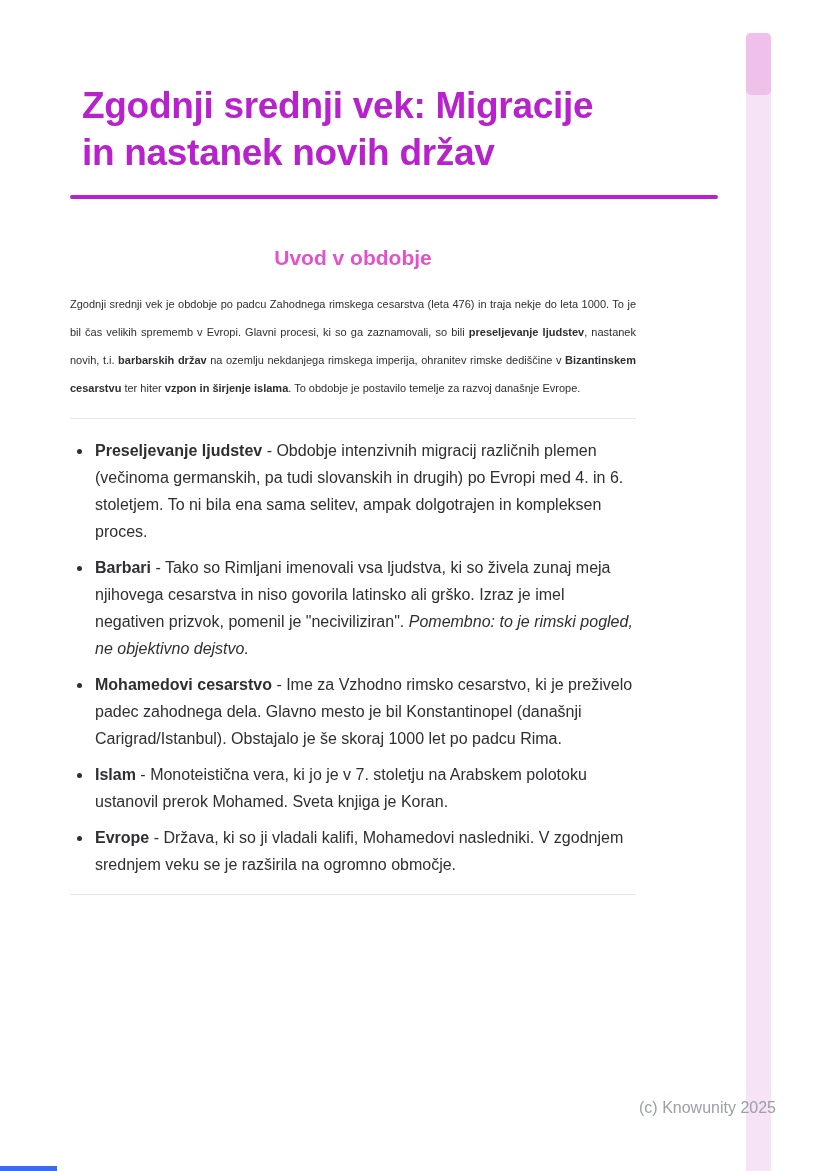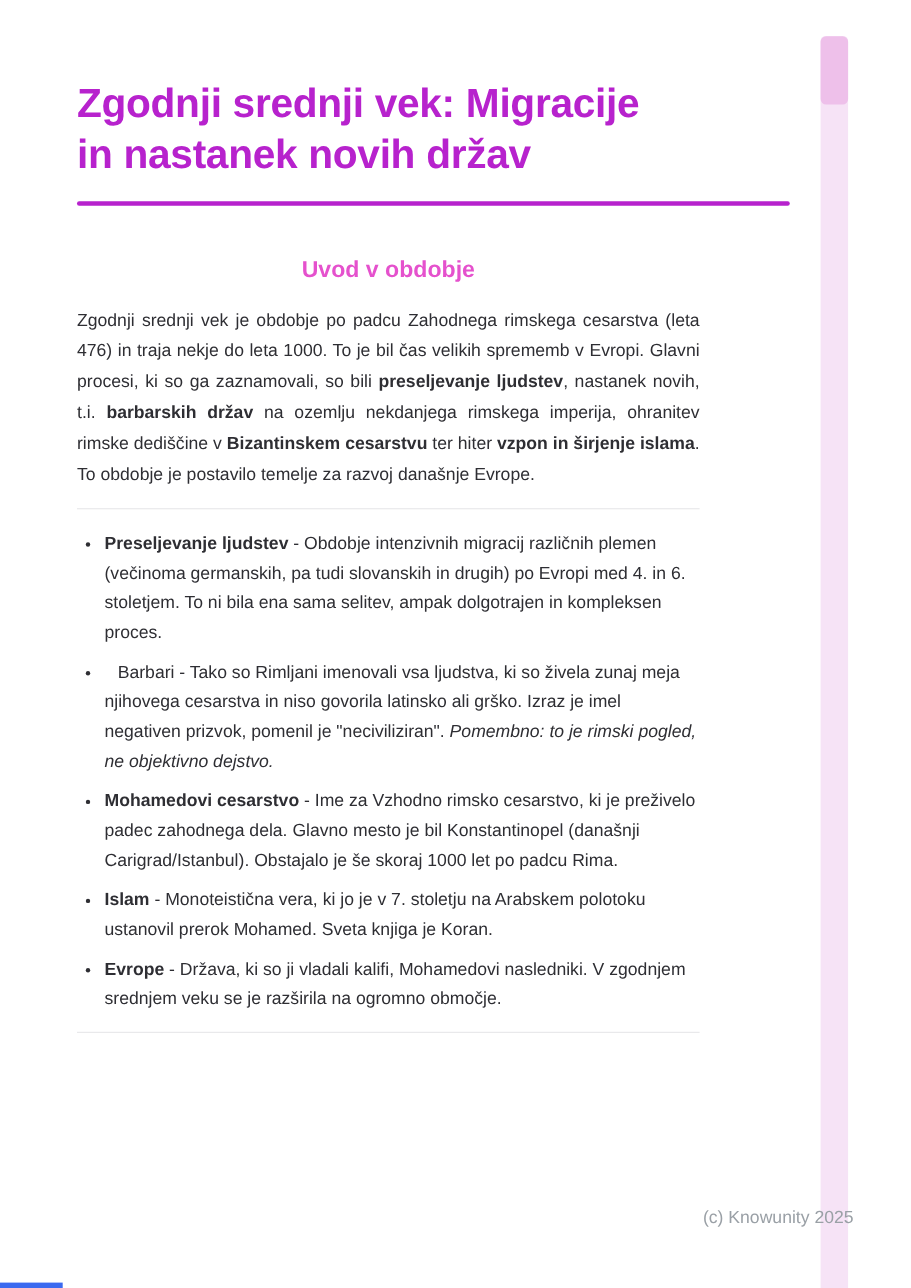--- a/index.html
+++ b/index.html
@@ -13,28 +13,28 @@
     --c-accent:#3b6af0;
   }
   html,body{margin:0;padding:0;}
   body{
     width:828px;height:1171px;position:relative;overflow:hidden;
     background:#ffffff;color:var(--c-body);
     font-family:"Liberation Sans", sans-serif;
   }
   .content{position:absolute;left:70px;top:70px;width:566px;z-index:1;}
   h1{
-    margin:0;width:648px;
+    margin:12px;width:648px;
     font-size:37px;line-height:1.28;font-weight:800;letter-spacing:-0.3px;
     color:var(--c-title);white-space:pre-line;
   }
   .title-rule{width:648px;height:4px;background:var(--c-title);margin-top:18px;border-radius:2px;}
   h2{margin:34px 0 0;font-size:21px;font-weight:700;color:var(--c-heading);}
   h2.mt-lg{margin-top:47px;text-align:center;}
-  p.lead{margin:20px 0 0;font-size:16px;line-height:28px;text-align:justify;}
+  p.lead{margin:20px 0 0;font-size:11px;line-height:28px;text-align:justify;}
   hr.divider{border:none;border-top:1px solid var(--c-divider);margin:16px 0 0;width:566px;}
   ul.terms{margin:18px 0 0;padding-left:23px;}
   ul.terms li{font-size:16px;line-height:27px;margin-bottom:9px;padding-left:2px;}
   h3{margin:36px 0 0;font-size:17.5px;font-weight:700;color:var(--c-heading);}
   .footer{position:absolute;right:52px;bottom:54px;font-size:16px;color:var(--c-footer);z-index:3;}
   .scroll-track{
     position:absolute;top:33px;bottom:0;right:57px;width:25px;
     background:var(--c-track);border-radius:4px 4px 0 0;z-index:0;
   }
   .scroll-thumb{
@@ -59,21 +59,21 @@
   <section>
     <h2 class="mt-lg">Uvod v obdobje</h2>
     <p class="lead"><span>Zgodnji srednji vek je obdobje po padcu Zahodnega rimskega cesarstva (leta 476) in traja nekje do leta 1000. To je bil čas velikih sprememb v Evropi. Glavni procesi, ki so ga zaznamovali, so bili </span><span style="font-weight: 700;">preseljevanje ljudstev</span><span>, nastanek novih, t.i. </span><span style="font-weight: 700;">barbarskih držav</span><span> na ozemlju nekdanjega rimskega imperija, ohranitev rimske dediščine v </span><span style="font-weight: 700;">Bizantinskem cesarstvu</span><span> ter hiter </span><span style="font-weight: 700;">vzpon in širjenje islama</span><span>. To obdobje je postavilo temelje za razvoj današnje Evrope.</span></p>
   </section>
 
   <hr class="divider">
 
   <section>
     <ul class="terms">
       <li><span style="font-weight: 700;">Preseljevanje ljudstev</span><span> - Obdobje intenzivnih migracij različnih plemen (večinoma germanskih, pa tudi slovanskih in drugih) po Evropi med 4. in 6. stoletjem. To ni bila ena sama selitev, ampak dolgotrajen in kompleksen proces.</span></li>
-      <li><span style="font-weight: 400; margin-left: 12px;">Barbari</span><span> - Tako so Rimljani imenovali vsa ljudstva, ki so živela zunaj meja njihovega cesarstva in niso govorila latinsko ali grško. Izraz je imel negativen prizvok, pomenil je "neciviliziran". </span><span style="font-style: italic;">Pomembno: to je rimski pogled, ne objektivno dejstvo.</span></li>
+      <li><span style="font-weight: 700;">Barbari</span><span> - Tako so Rimljani imenovali vsa ljudstva, ki so živela zunaj meja njihovega cesarstva in niso govorila latinsko ali grško. Izraz je imel negativen prizvok, pomenil je "neciviliziran". </span><span style="font-style: italic;">Pomembno: to je rimski pogled, ne objektivno dejstvo.</span></li>
       <li><span style="font-weight: 700;">Mohamedovi cesarstvo</span><span> - Ime za Vzhodno rimsko cesarstvo, ki je preživelo padec zahodnega dela. Glavno mesto je bil Konstantinopel (današnji Carigrad/Istanbul). Obstajalo je še skoraj 1000 let po padcu Rima.</span></li>
       <li><span style="font-weight: 700;">Islam</span><span> - Monoteistična vera, ki jo je v 7. stoletju na Arabskem polotoku ustanovil prerok Mohamed. Sveta knjiga je Koran.</span></li>
       <li><span style="font-weight: 700;">Evrope</span><span> - Država, ki so ji vladali kalifi, Mohamedovi nasledniki. V zgodnjem srednjem veku se je razširila na ogromno območje.</span></li>
     </ul>
   </section>
 
   <hr class="divider">
 
   <section>
   </section>

